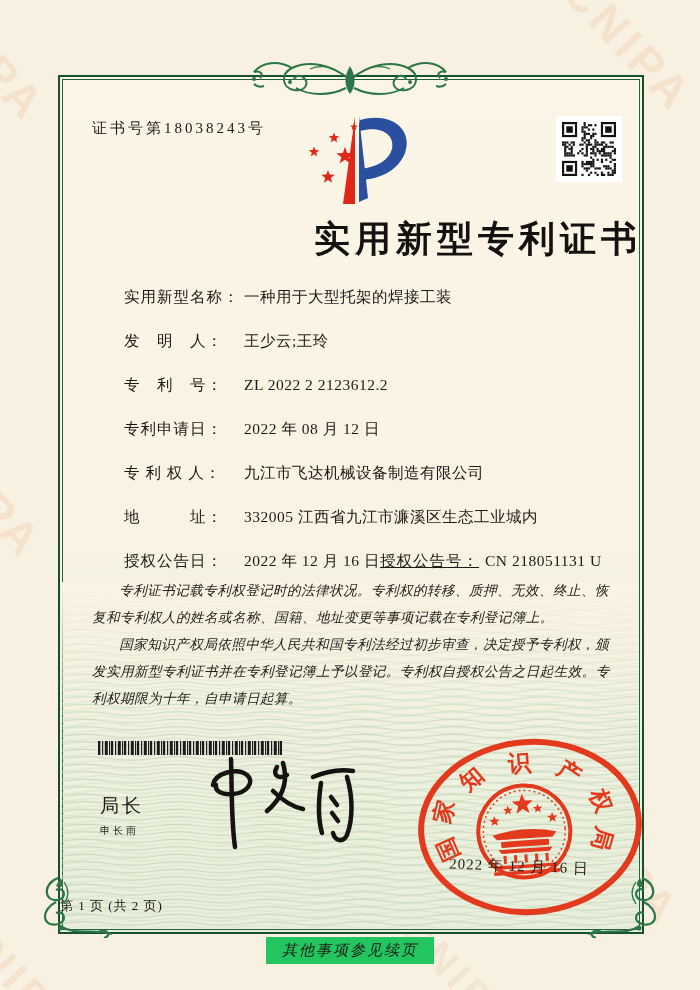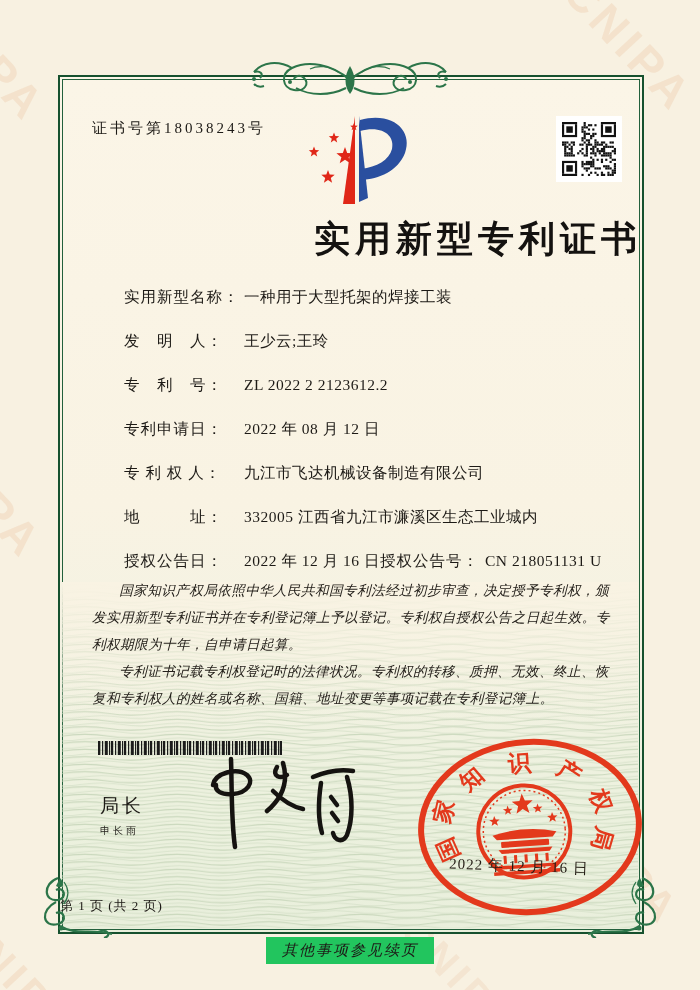--- a/index.html
+++ b/index.html
@@ -329,27 +329,27 @@
           <span class="lbl">专利申请日：</span><span class="val">2022 年 08 月 12 日</span>
         </div>
         <div class="row">
           <span class="lbl">专 利 权 人：</span><span class="val">九江市飞达机械设备制造有限公司</span>
         </div>
         <div class="row">
           <span class="lbl">地　　　址：</span><span class="val">332005 江西省九江市濂溪区生态工业城内</span>
         </div>
         <div class="row">
           <span class="lbl">授权公告日：</span><span class="val">2022 年 12 月 16 日</span>
-          <span class="pair2"><span class="lbl" style="min-width:0;margin-right:6px;">授权公告号：</span><span class="val">CN 218051131 U</span></span>
+          <span class="pair2"><span class="lbl" style="min-width:0;margin-right:6px;text-decoration:underline;">授权公告号：</span><span class="val">CN 218051131 U</span></span>
         </div>
       </div>
 
       <div class="paras">
+        <p>专利证书记载专利权登记时的法律状况。专利权的转移、质押、无效、终止、恢复和专利权人的姓名或名称、国籍、地址变更等事项记载在专利登记簿上。</p>
         <p>国家知识产权局依照中华人民共和国专利法经过初步审查，决定授予专利权，颁发实用新型专利证书并在专利登记簿上予以登记。专利权自授权公告之日起生效。专利权期限为十年，自申请日起算。</p>
-        <p>专利证书记载专利权登记时的法律状况。专利权的转移、质押、无效、终止、恢复和专利权人的姓名或名称、国籍、地址变更等事项记载在专利登记簿上。</p>
       </div>
 
       <svg class="barcode" width="184" height="14" xmlns="http://www.w3.org/2000/svg">
         <defs>
           <pattern id="bc" width="13" height="14" patternUnits="userSpaceOnUse">
             <rect x="0" y="0" width="2.2" height="14" fill="#1b1b1b"></rect>
             <rect x="4" y="0" width="1.2" height="14" fill="#1b1b1b"></rect>
             <rect x="6.8" y="0" width="3" height="14" fill="#1b1b1b"></rect>
             <rect x="11" y="0" width="1.2" height="14" fill="#1b1b1b"></rect>
           </pattern>

